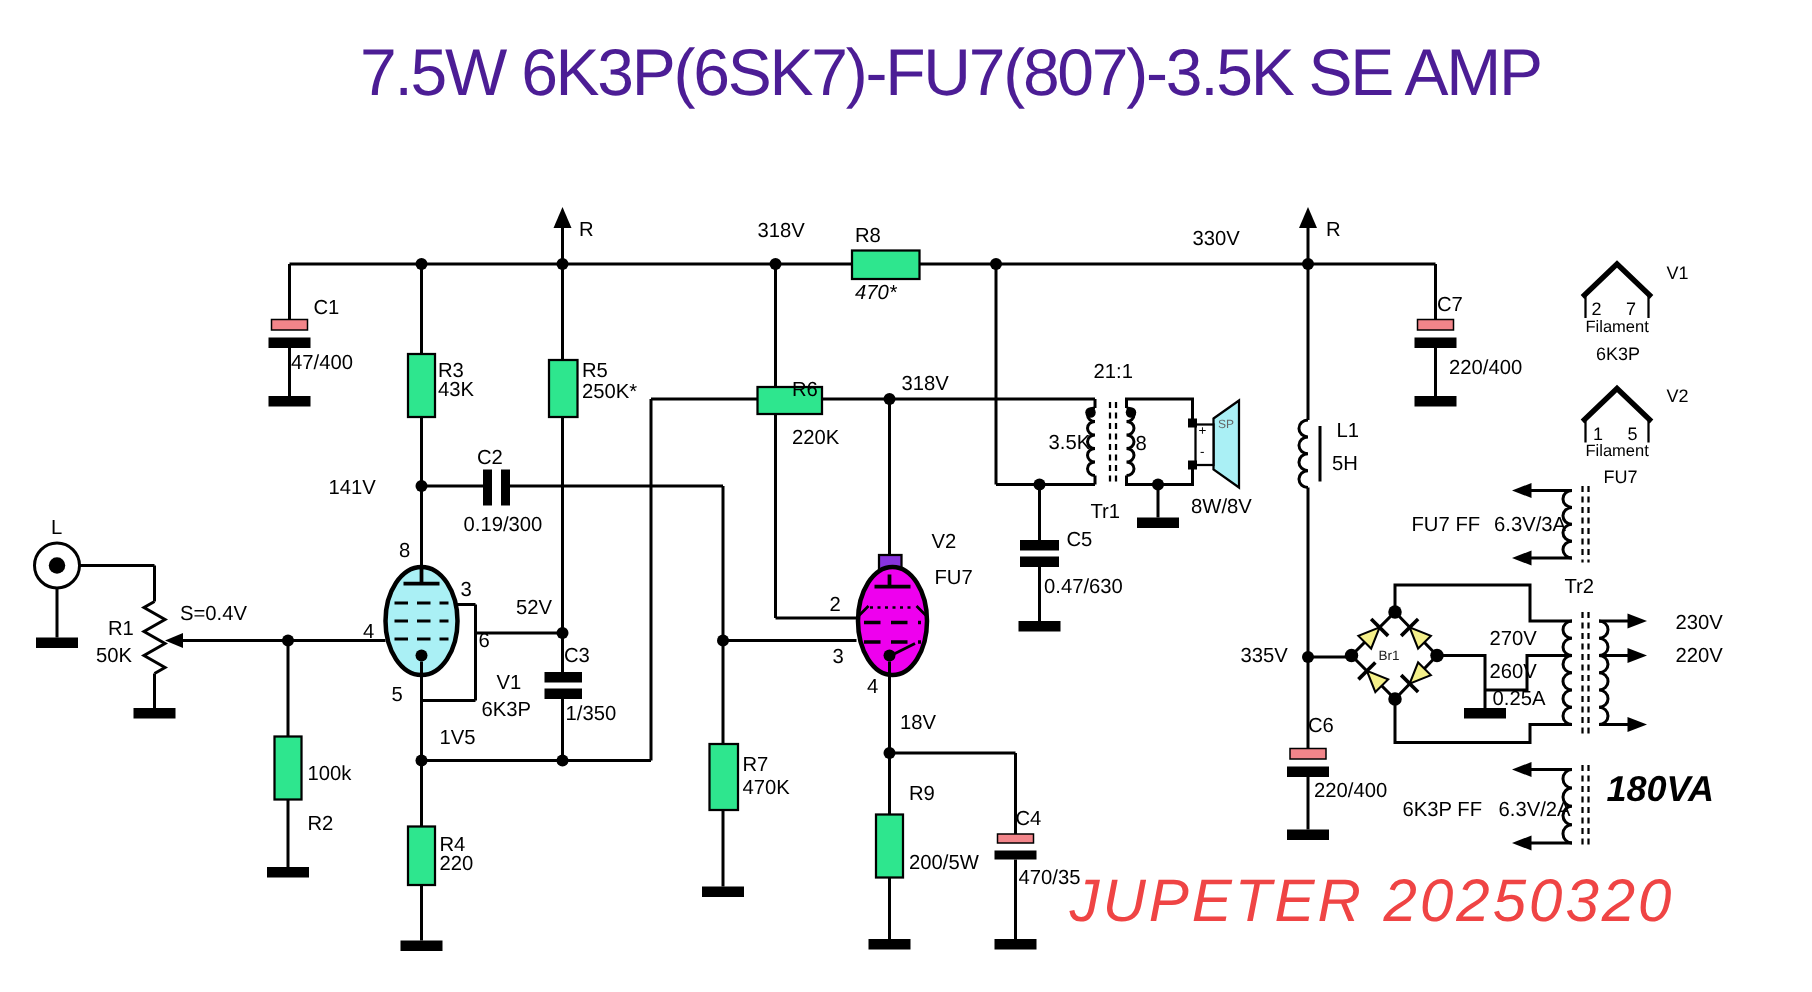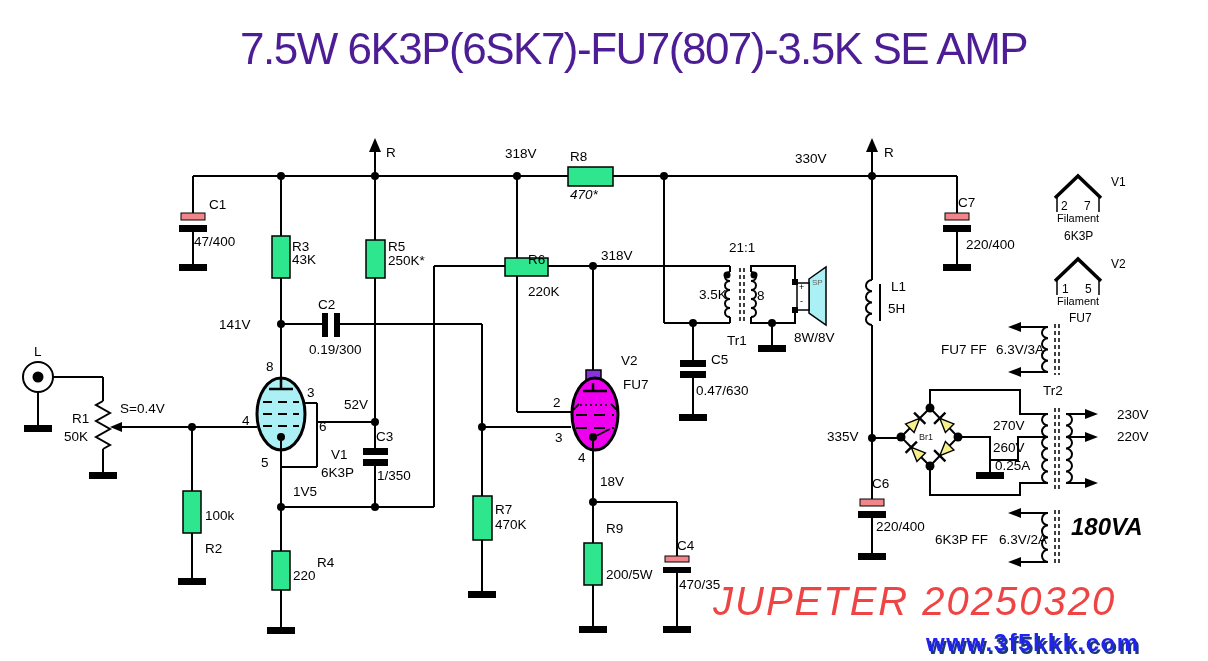--- a/index.html
+++ b/index.html
@@ -291,21 +291,21 @@
   <div class="lbl" style="left:307px;top:386px;">3</div>
   <div class="lbl" style="left:242px;top:414px;">4</div>
   <div class="lbl" style="left:319px;top:420px;">6</div>
   <div class="lbl" style="left:261px;top:456px;">5</div>
   <div class="lbl" style="left:344px;top:398px;">52V</div>
   <div class="lbl" style="left:376px;top:430px;">C3</div>
   <div class="lbl" style="left:377px;top:469px;">1/350</div>
   <div class="lbl" style="left:331px;top:448px;">V1</div>
   <div class="lbl" style="left:321px;top:466px;">6K3P</div>
   <div class="lbl" style="left:293px;top:485px;">1V5</div>
-  <div class="lbl" style="left:293px;top:556px;margin-left:24px;">R4</div>
+  <div class="lbl" style="left:293px;top:556px;">R4</div>
   <div class="lbl" style="left:293px;top:569px;">220</div>
 
   <div class="lbl" style="left:958px;top:196px;">C7</div>
   <div class="lbl" style="left:966px;top:238px;">220/400</div>
   <div class="lbl" style="left:891px;top:280px;">L1</div>
   <div class="lbl" style="left:888px;top:302px;">5H</div>
   <div class="lbl" style="left:827px;top:430px;">335V</div>
   <div class="lbl" style="left:872px;top:477px;">C6</div>
   <div class="lbl" style="left:876px;top:520px;">220/400</div>
   <div class="lbl s9" style="left:919px;top:433px;">Br1</div>
@@ -329,14 +329,13 @@
   <div class="lbl s11" style="left:1057px;top:213px;">Filament</div>
   <div class="lbl s12" style="left:1064px;top:230px;">6K3P</div>
 
   <div class="lbl s12" style="left:1111px;top:258px;">V2</div>
   <div class="lbl s12" style="left:1062px;top:283px;">1</div>
   <div class="lbl s12" style="left:1085px;top:283px;">5</div>
   <div class="lbl s11" style="left:1057px;top:296px;">Filament</div>
   <div class="lbl s12" style="left:1069px;top:312px;">FU7</div>
 
   <div class="lbl wm" style="left:713px;top:580px;">JUPETER 20250320</div>
-  <div class="lbl url" style="left:926px;top:630px;">www.3f5kkk.com</div>
 </div>
 
 </body></html>

